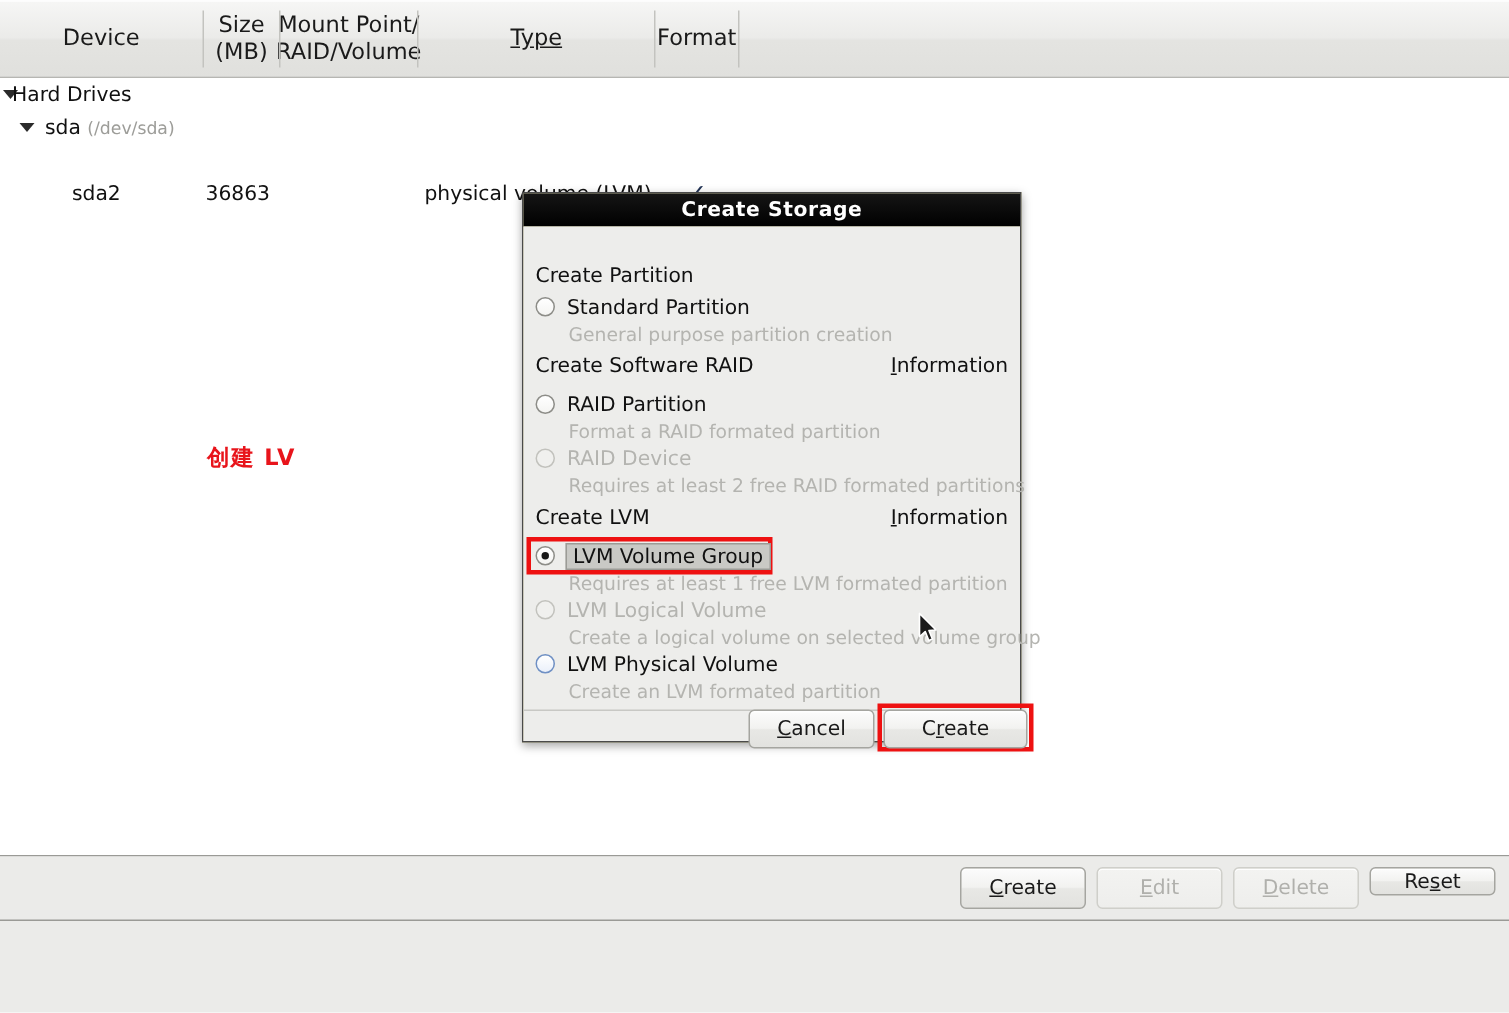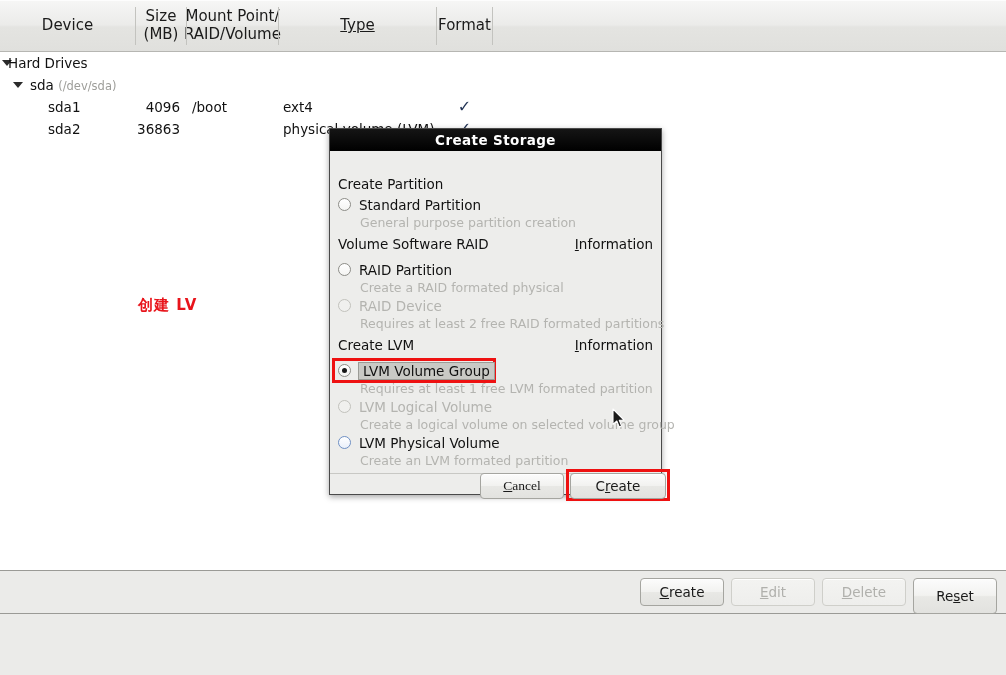--- a/index.html
+++ b/index.html
@@ -144,21 +144,21 @@
   .btn.disabled {
     color: #b0b0ac;
     background: linear-gradient(to bottom, #f3f3f1 0%, #eeeeec 100%);
     border-color: #cfcfca;
   }
   .mn { text-decoration: underline; }
 
   
   #dialog {
     position: absolute;
-    left: 329px;
+    left: 348px;
     top: 128px;
     width: 333px;
     height: 367px;
     background: #fef9c3;
     border: 1px solid #4a4a4a;
     box-sizing: border-box;
     box-shadow: 0 2px 6px rgba(0,0,0,0.35);
   }
   #dialog-titlebar {
     height: 22px;
@@ -312,27 +312,20 @@
         <div class="cell-format" style="left: 437px; width: 55px;"></div>
       </div>
       <div class="trow" style="top: 22px;">
         <div class="tri" style="left: 13px;"></div>
         <div class="cell-device" style="left: 30px;"><span>sda</span> <span class="devpath">(/dev/sda)</span></div>
         <div class="cell-size" style="left: 136px; width: 44px;"></div>
         <div class="cell-mount" style="left: 192px;"></div>
         <div class="cell-type" style="left: 283px;"></div>
         <div class="cell-format" style="left: 437px; width: 55px;"></div>
       </div>
-      <div class="trow" style="top: 44px;">
-        <div class="cell-device" style="left: 48px;"><span>sda1</span></div>
-        <div class="cell-size" style="left: 136px; width: 44px;">4096</div>
-        <div class="cell-mount" style="left: 192px;">/boot</div>
-        <div class="cell-type" style="left: 283px;">ext4</div>
-        <div class="cell-format" style="left: 437px; width: 55px;">✓</div>
-      </div>
       <div class="trow" style="top: 66px;">
         <div class="cell-device" style="left: 48px;"><span>sda2</span></div>
         <div class="cell-size" style="left: 136px; width: 44px;">36863</div>
         <div class="cell-mount" style="left: 192px;"></div>
         <div class="cell-type" style="left: 283px;">physical volume (LVM)</div>
         <div class="cell-format" style="left: 437px; width: 55px;">✓</div>
       </div>
     </div>
 </div>
 
@@ -341,21 +334,21 @@
 <div id="action-bar">
     <div class="btn" style="left: 640px; top: 7px; width: 84px; height: 28px;">
       <span><span class="mn">C</span>reate</span>
     </div>
     <div class="btn disabled" style="left: 731px; top: 7px; width: 84px; height: 28px;">
       <span><span class="mn">E</span>dit</span>
     </div>
     <div class="btn disabled" style="left: 822px; top: 7px; width: 84px; height: 28px;">
       <span><span class="mn">D</span>elete</span>
     </div>
-    <div class="btn" style="left: 913px; top: 7px; width: 84px; height: 36px;">
+    <div class="btn" style="left: 913px; top: 7px; width: 84px; height: 19px;">
       <span>Re<span class="mn">s</span>et</span>
     </div>
   </div>
 
 <div id="nav-bar">
   
   
 </div>
 
 <div id="dialog">
@@ -363,27 +356,27 @@
   <div id="dialog-body">
     <div id="dialog-sep"></div>
     <div id="red-box"></div>
     <div id="red-box-create"></div>
   <div class="grp-title" style="top: 25px;">Create Partition</div>
       <div class="radio-row" style="top: 44px;">
         <span class="radio"></span>
         <span class="radio-label">Standard Partition</span>
       </div>
       <div class="hint" style="top: 64px;">General purpose partition creation</div>
-      <div class="grp-title" style="top: 85px;">Volume Software RAID</div>
+      <div class="grp-title" style="top: 85px;">Create Software RAID</div>
       <div class="info-link" style="top: 85px;"><span class="mn">I</span>nformation</div>
       <div class="radio-row" style="top: 109px;">
         <span class="radio"></span>
         <span class="radio-label">RAID Partition</span>
       </div>
-      <div class="hint" style="top: 129px;">Create a RAID formated physical</div>
+      <div class="hint" style="top: 129px;">Format a RAID formated partition</div>
       <div class="radio-row" style="top: 145px;">
         <span class="radio dim"></span>
         <span class="radio-label dim">RAID Device</span>
       </div>
       <div class="hint" style="top: 165px;">Requires at least 2 free RAID formated partitions</div>
       <div class="grp-title" style="top: 186px;">Create LVM</div>
       <div class="info-link" style="top: 186px;"><span class="mn">I</span>nformation</div>
       <div class="radio-row" style="top: 210px;">
         <span class="radio checked"></span>
         <span class="radio-label sel">LVM Volume Group</span>
@@ -392,21 +385,21 @@
       <div class="radio-row" style="top: 246px;">
         <span class="radio dim"></span>
         <span class="radio-label dim">LVM Logical Volume</span>
       </div>
       <div class="hint" style="top: 266px;">Create a logical volume on selected volume group</div>
       <div class="radio-row" style="top: 282px;">
         <span class="radio blue"></span>
         <span class="radio-label">LVM Physical Volume</span>
       </div>
       <div class="hint" style="top: 302px;">Create an LVM formated partition</div>
-      <div class="btn" style="left: 150px; top: 322px; width: 84px; height: 26px; font-family: Liberation Serif, serif;">
+      <div class="btn" style="left: 150px; top: 322px; width: 84px; height: 26px;">
         <span><span class="mn">C</span>ancel</span>
       </div>
       <div class="btn" style="left: 240px; top: 322px; width: 96px; height: 26px;">
         <span>C<span class="mn">r</span>eate</span>
       </div>
     </div>
 </div>
 
 <div id="cursor">
   <svg width="14" height="21" viewBox="0 0 14 21">

